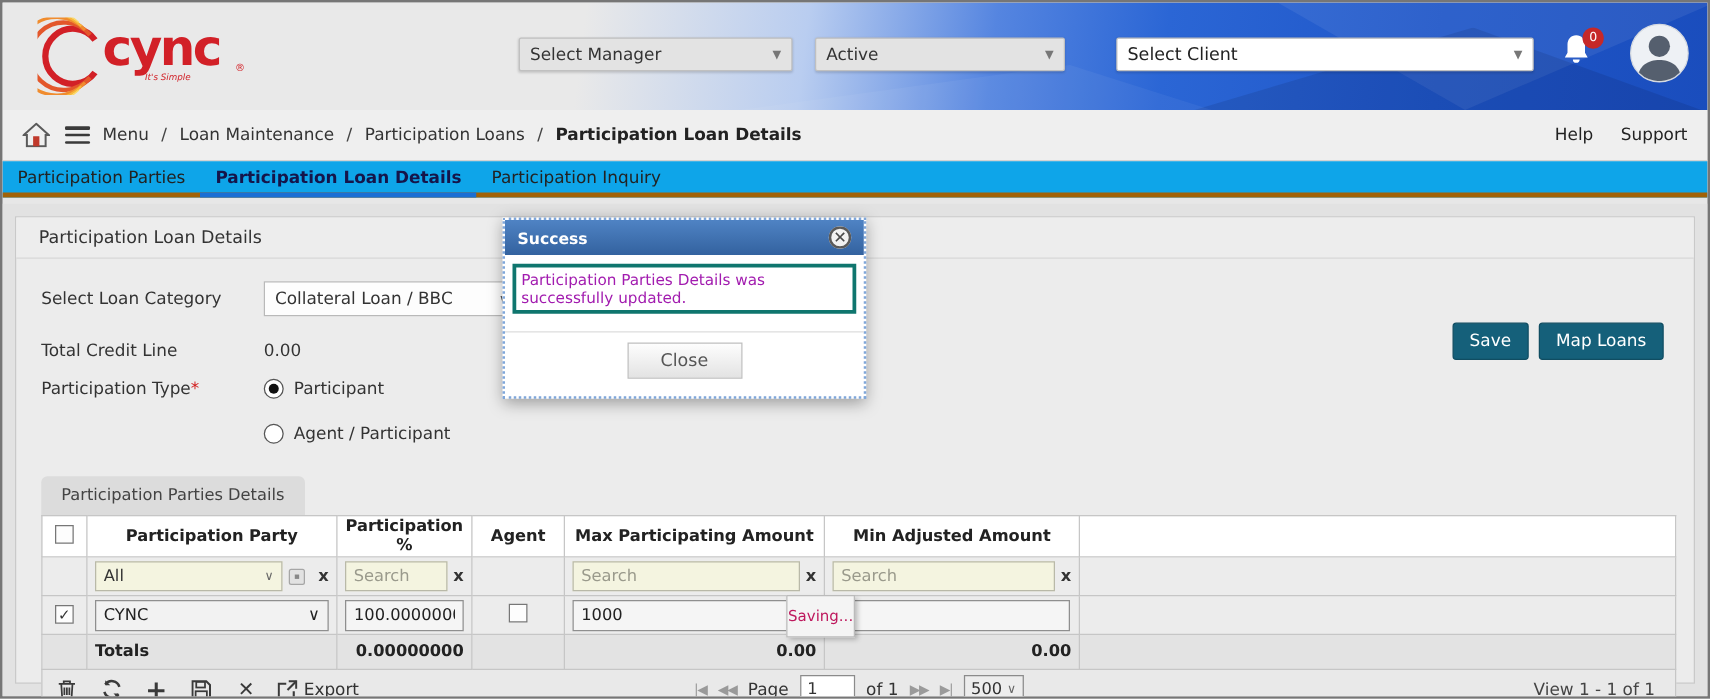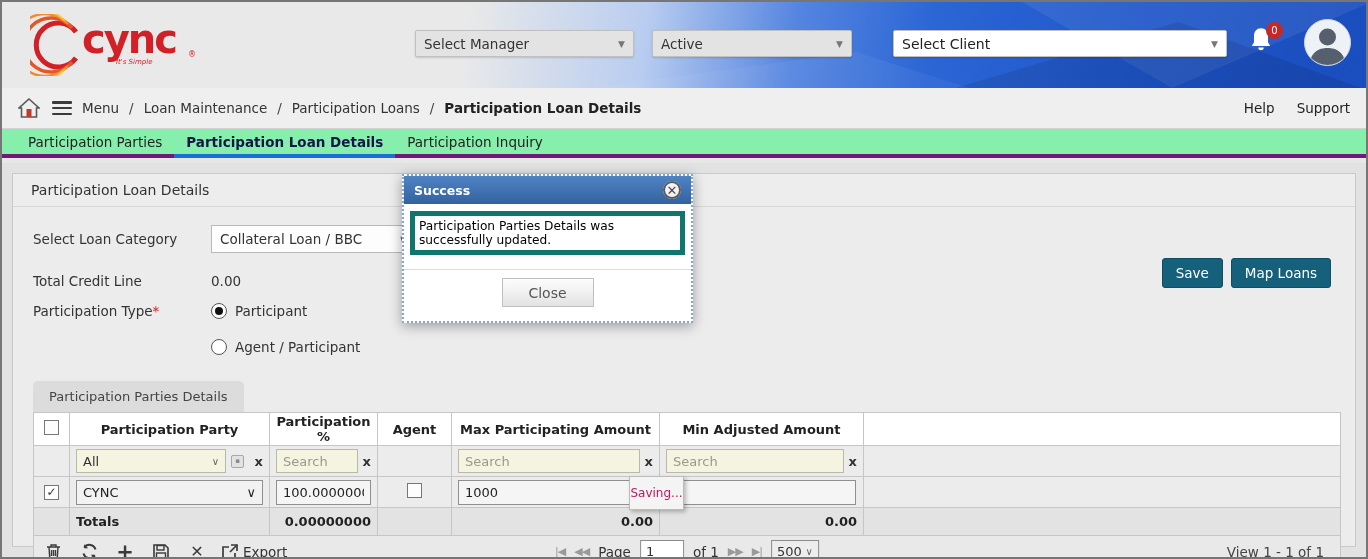--- a/index.html
+++ b/index.html
@@ -50,22 +50,22 @@
     display:flex; align-items:center; padding:0 16px; font-size:13.5px; color:#333; }
   .bc-sep { margin:0 10px; color:#444; }
   .bc-item { color:#333; }
   .bc-current { font-weight:bold; color:#222; }
   .hamburger { width:20px; height:14px; display:flex; flex-direction:column; justify-content:space-between; margin:0 10px 0 12px; }
   .hamburger span { display:block; height:2.5px; background:#3a3a3a; border-radius:1px; }
   .bc-right { margin-left:auto; display:flex; gap:22px; }
   .bc-link { color:#222; font-size:13.5px; }
 
   
-  .tab-strip { height:29px; background:#86efac; border-bottom:4px solid #701a75;
-    display:flex; padding-left:14px; }
+  .tab-strip { height:29px; background:#0ea5e9; border-bottom:4px solid #a16207;
+    display:flex; }
   .nav-tab { padding:0 12px; font-size:13.5px; color:#222; display:flex; align-items:center; position:relative; }
   .nav-tab.active { font-weight:bold; color:#15154a; }
   .nav-tab.active::after { content:""; position:absolute; left:0; right:0; bottom:-4px; height:4px; background:#1a6fd4; }
 
   
   .content { position:absolute; left:0; top:161px; right:0; bottom:0; background:#e2e2e2; padding:10px; }
   .panel { position:relative; width:100%; height:100%; background:#ececec; border:1px solid #c9c9c9; }
   .panel-header { height:33px; border-bottom:1px solid #d7d7d7; display:flex; align-items:center;
     padding-left:18px; font-size:14px; color:#333; background:#ededed; }
 
@@ -135,21 +135,21 @@
   .view-info { margin-left:auto; font-size:13.5px; color:#444; padding-right:6px; }
 
   
   .modal { position:absolute; left:400px; top:172px; width:291px; background:#fff;
     border:2px dotted #7fa6d9; box-shadow:0 3px 12px rgba(0,0,0,0.35); z-index:40; }
   .modal-header { height:28px; background:linear-gradient(#4f83c4,#33629f); color:#fff; font-weight:bold;
     font-size:12.5px; display:flex; align-items:center; padding:0 10px; }
   .modal-close { margin-left:auto; width:18px; height:18px; border-radius:50%; background:#f2f2f2;
     color:#4a4a4a; display:flex; align-items:center; justify-content:center; font-size:13px; font-weight:bold;
     cursor:pointer; box-shadow:inset 0 0 0 2px #5a5a5a; }
-  .modal-msg { margin:7px 6px 6px 6px; border:5px solid #0f766e; padding:3px 4px; font-size:12.2px; color:#000000; }
+  .modal-msg { margin:7px 6px 6px 6px; border:3px solid #0f766e; padding:3px 4px; font-size:12.2px; color:#a21caf; }
   .modal-sep { border:none; border-top:1px solid #ddd; margin:14px 0 0 0; }
   .modal-footer { display:flex; justify-content:center; padding:8px 0 14px 0; }
   .modal-close-btn { width:92px; height:29px; background:linear-gradient(#fdfdfd,#e3e3e3);
     border:1px solid #bfbfbf; font-size:14px; color:#555; cursor:pointer; font-family:inherit; }
 
   
   .saving-tip { position:absolute; left:627px; top:474px; width:55px; height:34px; background:#f4f4f4;
     border:1px solid #bbb; box-shadow:2px 2px 4px rgba(0,0,0,0.25); display:flex; align-items:center;
     justify-content:center; font-size:12px; color:#be185d; z-index:30; }
 </style>

